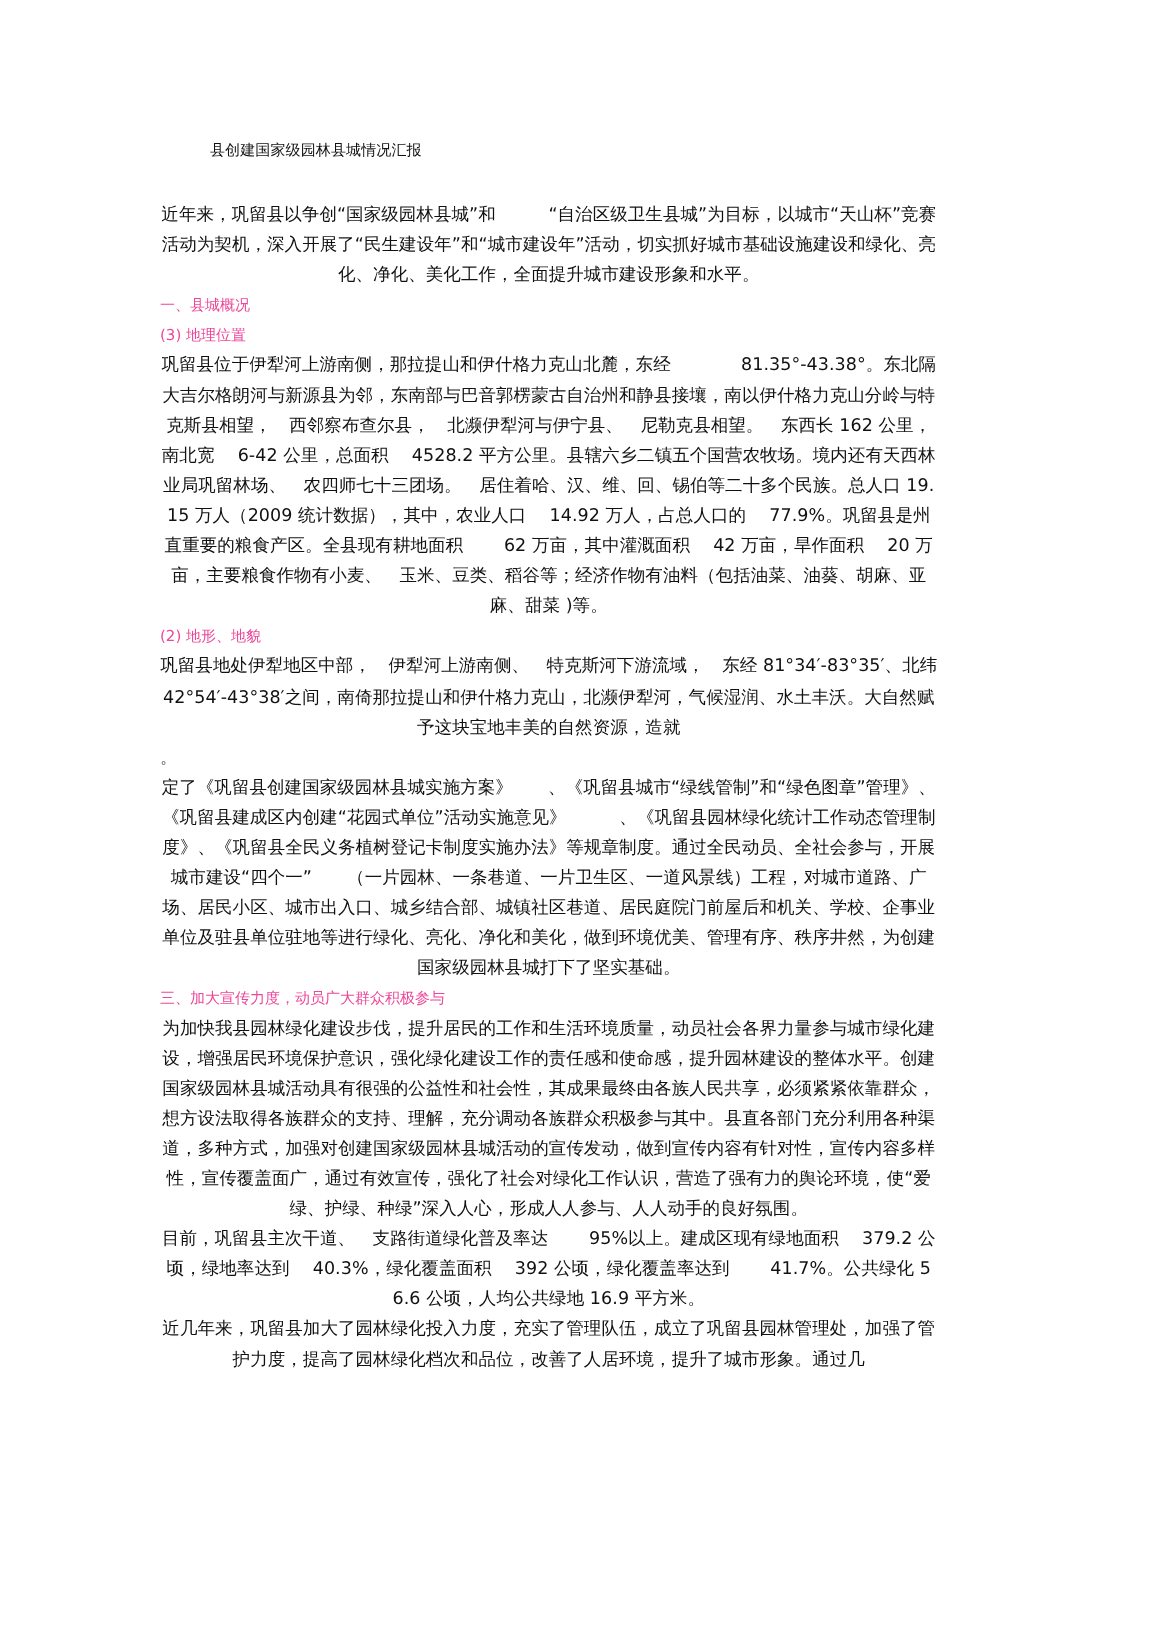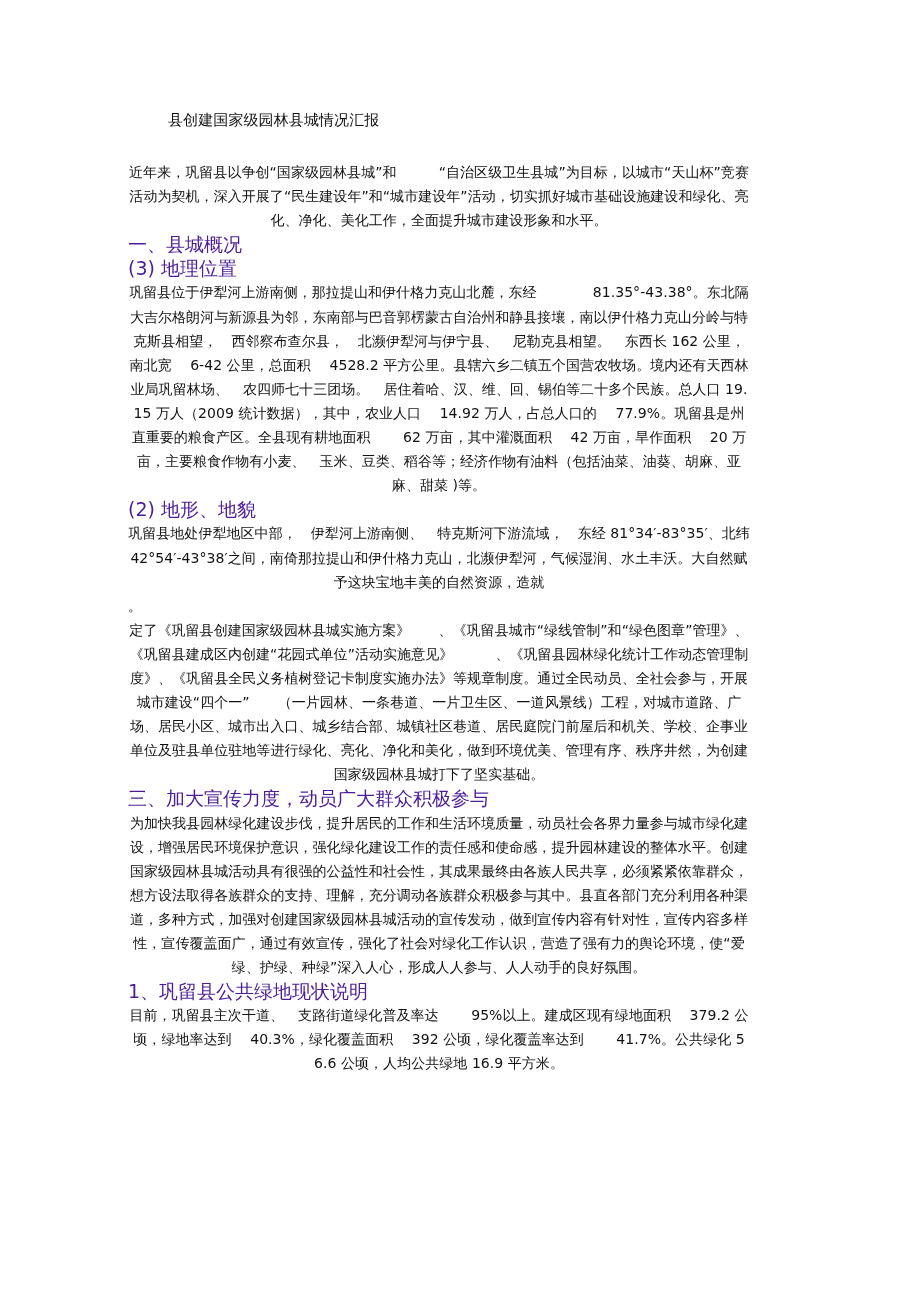--- a/index.html
+++ b/index.html
@@ -18,43 +18,43 @@
     color: #1a1a1a;
     -webkit-font-smoothing: antialiased;
   }
   .doc-body {
     position: absolute;
     left: 128px;
     top: 108px;
     width: 622px;
   }
   .doc-title {
-    font-size: 15px;
+    font-size: 12px;
     line-height: 24px;
     text-indent: 40px;
     color: #111;
     white-space: pre-wrap;
     margin-bottom: 28px;
     letter-spacing: 0.1px;
   }
   .para {
     font-size: 14px;
     line-height: 24.1px;
     color: #111;
     white-space: pre-wrap;
     word-break: break-all;
     letter-spacing: 0.05px;
     margin: 0;
     text-align: center;
   }
   .para + .para { margin-top: 0; }
   .heading {
-    font-size: 19px;
+    font-size: 12px;
     line-height: 24.1px;
-    color: #4c1d95;
+    color: #ec4899;
     white-space: pre-wrap;
     margin: 0;
   }
   .tiny-line {
     font-size: 13.5px;
     line-height: 24.1px;
     color: #111;
     margin: 0;
   }
 </style>
@@ -80,19 +80,19 @@
 
     <p class="tiny-line">。</p>
 
     <p class="para">定了《巩留县创建国家级园林县城实施方案》　　、《巩留县城市“绿线管制”和“绿色图章”管理》、《巩留县建成区内创建“花园式单位”活动实施意见》　　　、《巩留县园林绿化统计工作动态管理制度》、《巩留县全民义务植树登记卡制度实施办法》等规章制度。通过全民动员、全社会参与，开展城市建设“四个一”　　（一片园林、一条巷道、一片卫生区、一道风景线）工程，对城市道路、广场、居民小区、城市出入口、城乡结合部、城镇社区巷道、居民庭院门前屋后和机关、学校、企事业单位及驻县单位驻地等进行绿化、亮化、净化和美化，做到环境优美、管理有序、秩序井然，为创建国家级园林县城打下了坚实基础。</p>
 
     <p class="heading">三、加大宣传力度，动员广大群众积极参与</p>
 
     <p class="para">为加快我县园林绿化建设步伐，提升居民的工作和生活环境质量，动员社会各界力量参与城市绿化建设，增强居民环境保护意识，强化绿化建设工作的责任感和使命感，提升园林建设的整体水平。创建国家级园林县城活动具有很强的公益性和社会性，其成果最终由各族人民共享，必须紧紧依靠群众，想方设法取得各族群众的支持、理解，充分调动各族群众积极参与其中。县直各部门充分利用各种渠道，多种方式，加强对创建国家级园林县城活动的宣传发动，做到宣传内容有针对性，宣传内容多样性，宣传覆盖面广，通过有效宣传，强化了社会对绿化工作认识，营造了强有力的舆论环境，使“爱绿、护绿、种绿”深入人心，形成人人参与、人人动手的良好氛围。</p>
 
 
-    <p class="heading">1、巩留县公共绿地现状说明</p>
 
     <p class="para">目前，巩留县主次干道、　支路街道绿化普及率达　　 95%以上。建成区现有绿地面积　 379.2 公顷，绿地率达到　 40.3%，绿化覆盖面积　 392 公顷，绿化覆盖率达到　　 41.7%。公共绿化 56.6 公顷，人均公共绿地 16.9 平方米。</p>
 
+    <p class="para">近几年来，巩留县加大了园林绿化投入力度，充实了管理队伍，成立了巩留县园林管理处，加强了管护力度，提高了园林绿化档次和品位，改善了人居环境，提升了城市形象。通过几</p>
 
   </div>
 </div>
 
 </body></html>

